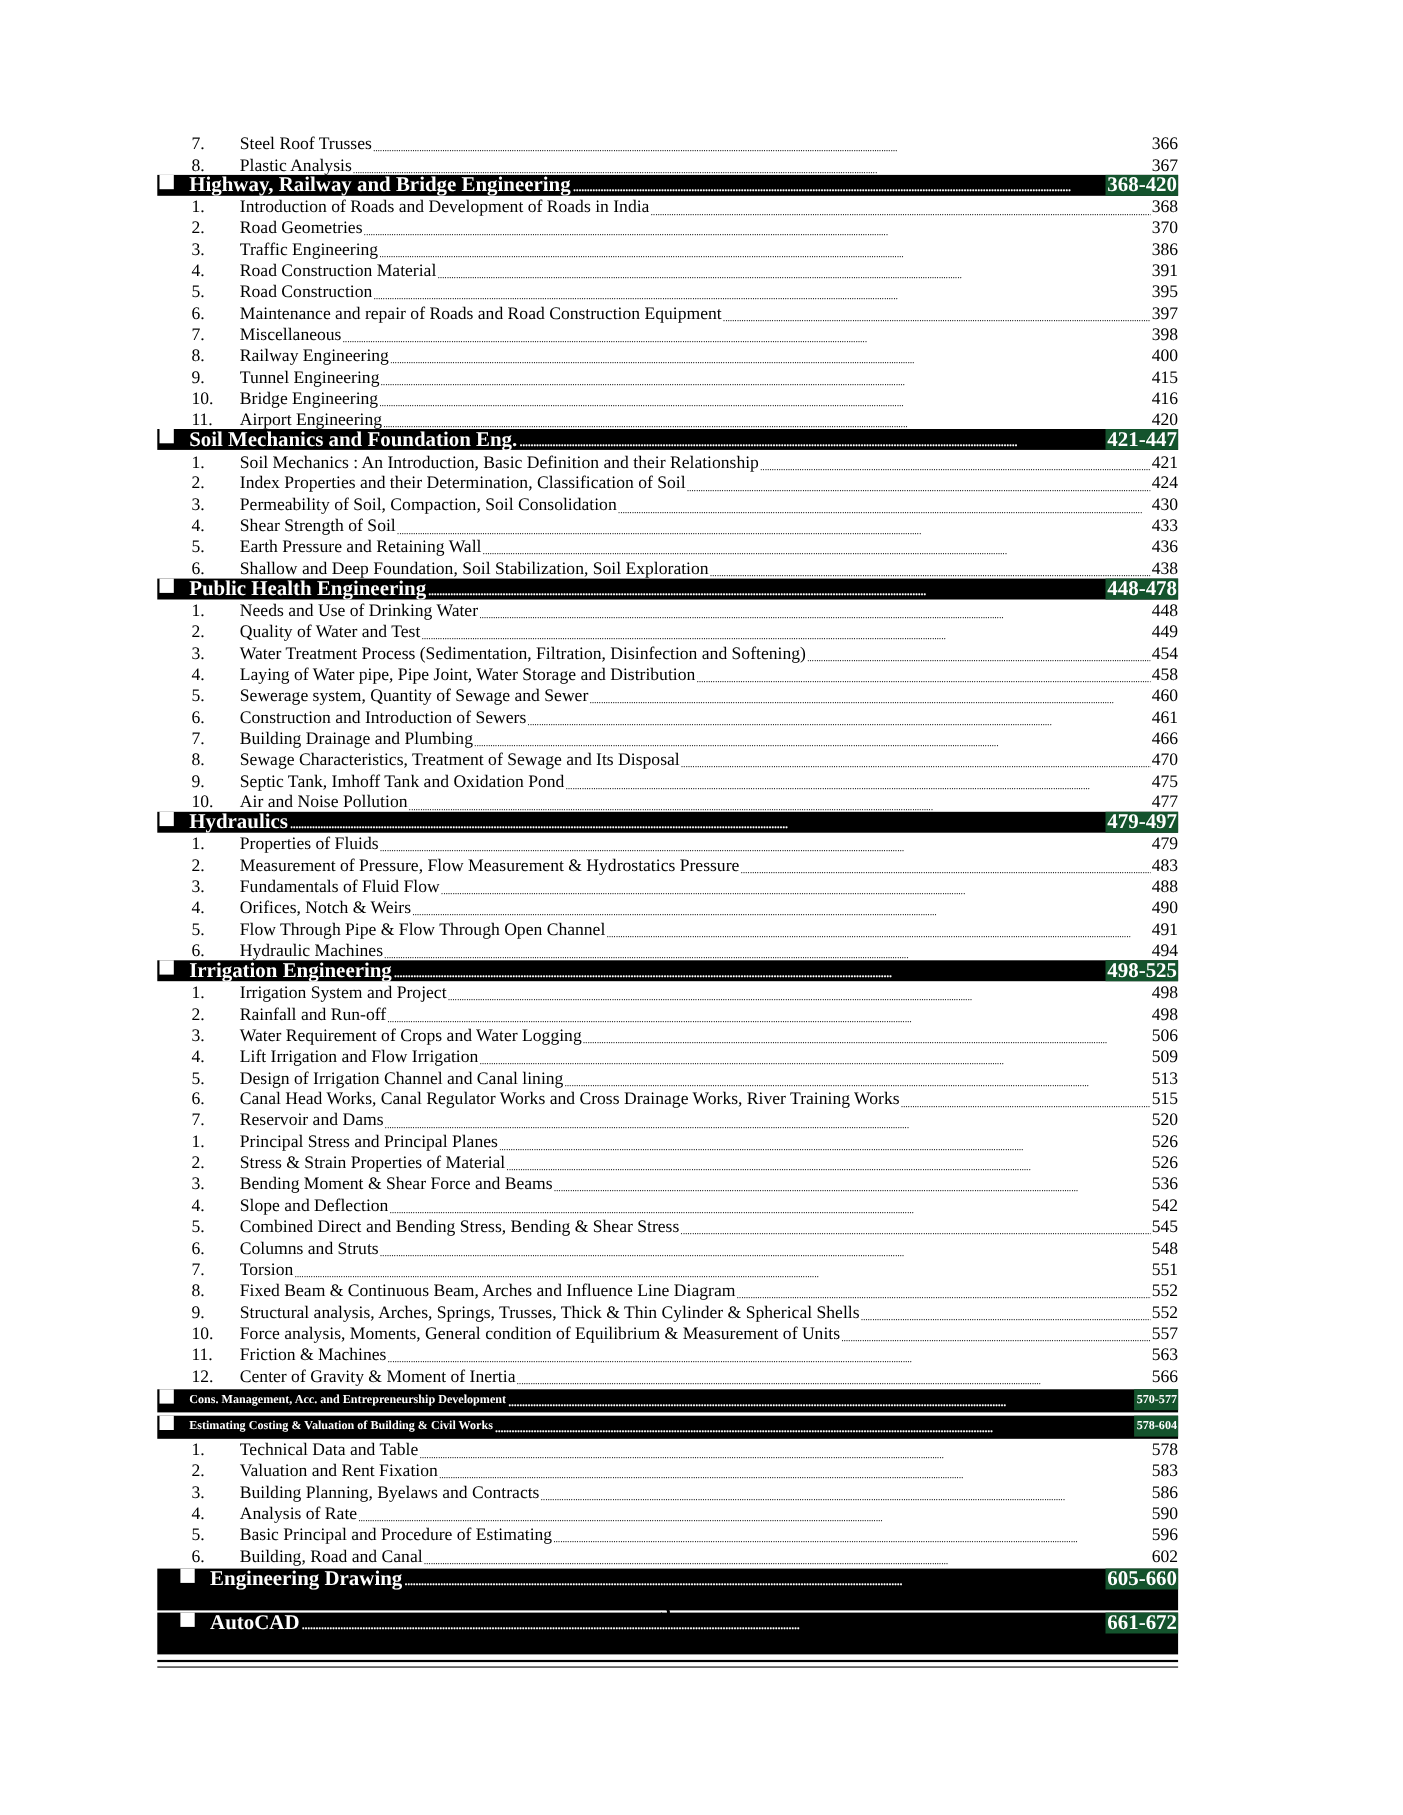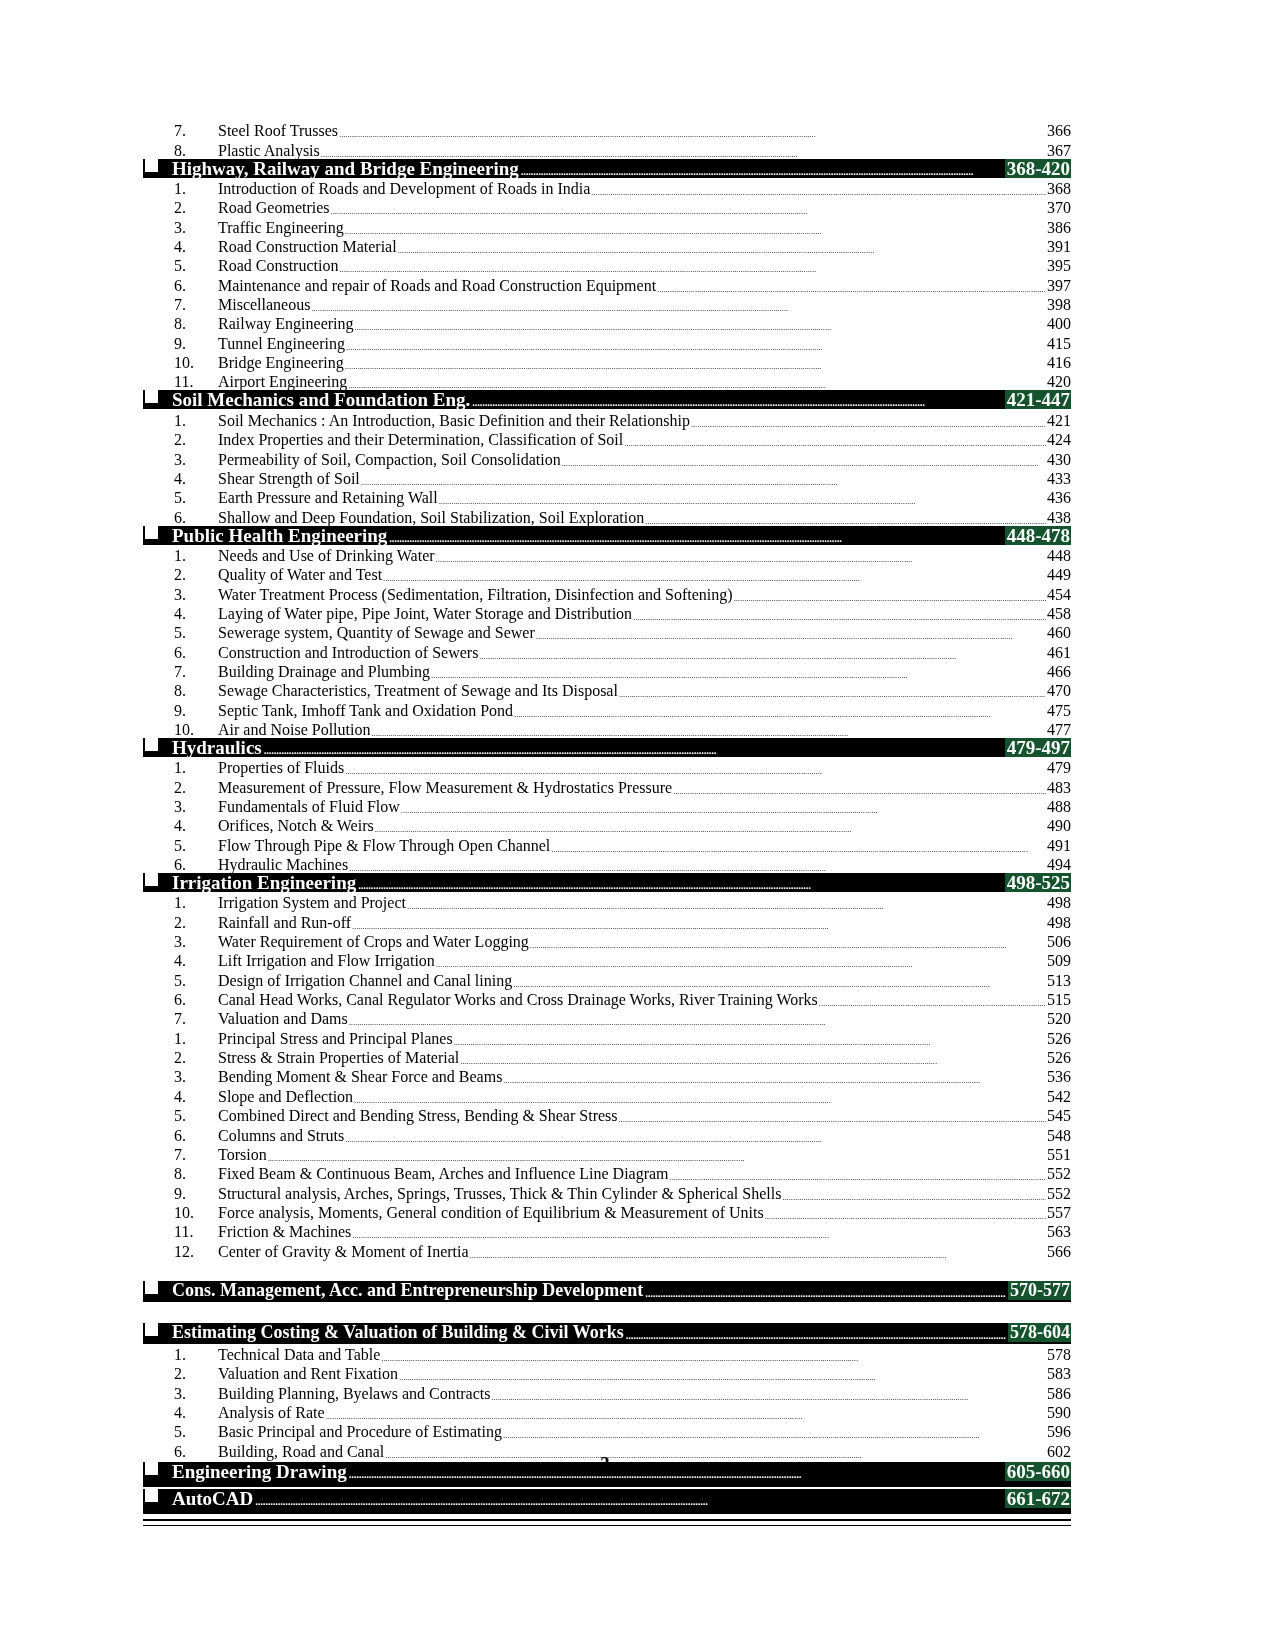--- a/index.html
+++ b/index.html
@@ -5,22 +5,22 @@
   html, body { margin: 0; padding: 0; background: #ffffff; }
   body { width: 1275px; height: 1650px; position: relative; overflow: hidden; }
   .page { position: absolute; left: 143px; top: 120px; width: 928px; font-family: "Liberation Serif", serif; color: #000; }
   .row { display: flex; align-items: flex-end; height: 19.35px; font-size: 16px; line-height: 17px; white-space: nowrap; position: relative; }
   .row .num { width: 44px; padding-left: 31px; flex: 0 0 auto; }
   .row .title { flex: 0 0 auto; padding-left: 0; }
   .row .dots { flex: 1 1 auto; overflow: hidden; height: 17px; margin: 0 1px; position: relative; }
   .row .dots::after { content: ". . . . . . . . . . . . . . . . . . . . . . . . . . . . . . . . . . . . . . . . . . . . . . . . . . . . . . . . . . . . . . . . . . . . . . . . . . . . . . . . . . . . . . . . . . . . . . . . . . . . . . . . . . . . . . . . . . . . . . . . . . . . . . . . . . . . . . . . . . . . . . . . . . . . . . . . . . . . . . . . . . . . . . . . . . . . . . . . . . . . . . . . . . . . . . . . . . . . . . . . . . . . . . . . . . . . . . . . . . . . . . . . . . ."; position: absolute; left: 0; bottom: 0; font-size: 9px; letter-spacing: -1.2px; line-height: 10px; }
   .row .page-no { flex: 0 0 auto; text-align: right; }
   .section { display: flex; align-items: flex-start; height: 19px; background: #000; color: #fff; font-weight: bold; font-size: 19px; line-height: 19px; white-space: nowrap; margin: 0; }
-  .section.small { font-size: 18px; height: 21px; margin-top: 21px; }
-  .section.big { height: 25px; margin-top: 2px; }
+  .section.small { font-size: 11px; height: 21px; margin-top: 3px; }
+  .section.big { height: 38px; margin-top: 2px; padding-left: 19px; }
   .section .box { width: 13px; height: 13px; background: #fff; margin-left: 2px; margin-right: 14px; flex: 0 0 auto; }
   .section .stitle { flex: 0 0 auto; }
   .section .sdots { flex: 1 1 auto; overflow: hidden; height: 19px; position: relative; margin: 0 2px; }
   .section .sdots::after { content: ". . . . . . . . . . . . . . . . . . . . . . . . . . . . . . . . . . . . . . . . . . . . . . . . . . . . . . . . . . . . . . . . . . . . . . . . . . . . . . . . . . . . . . . . . . . . . . . . . . . . . . . . . . . . . . . . . . . . . . . . . . . . . . . . . . . . . . . . . . . . . . . . . . . . . . . . . . . . . . . . . . . . . . . . . . . . . . . . . . . . ."; position: absolute; left: 0; bottom: 1px; font-size: 11px; letter-spacing: -1.5px; line-height: 12px; font-weight: bold; }
   .section .srange { flex: 0 0 auto; background: #14532d; padding-left: 2px; padding-right: 1px; }
   .footer-rule { height: 4px; border-top: 2px solid #000; border-bottom: 1px solid #000; margin-top: 5px; }
   .page-number { position: absolute; left: 0; width: 1210px; top: 1453px; text-align: center; font-family: "Liberation Serif", serif; font-weight: bold; font-size: 19px; }
 </style>
 </head>
 <body>
@@ -297,21 +297,21 @@
       <span class="page-no">513</span>
     </div>
     <div class="row">
       <span class="num">6.</span>
       <span class="title">Canal Head Works, Canal Regulator Works and Cross Drainage Works, River Training Works</span>
       <span class="dots"></span>
       <span class="page-no">515</span>
     </div>
     <div class="row">
       <span class="num">7.</span>
-      <span class="title">Valuation and Dams</span>
+      <span class="title">Reservoir and Dams</span>
       <span class="dots"></span>
       <span class="page-no">520</span>
     </div>
     <div class="row">
       <span class="num">1.</span>
       <span class="title">Principal Stress and Principal Planes</span>
       <span class="dots"></span>
       <span class="page-no">526</span>
     </div>
     <div class="row">

